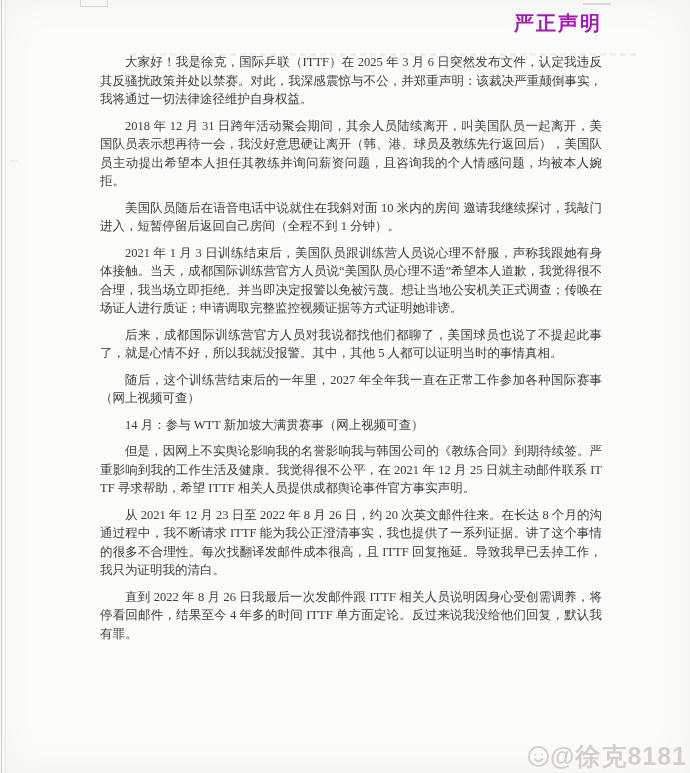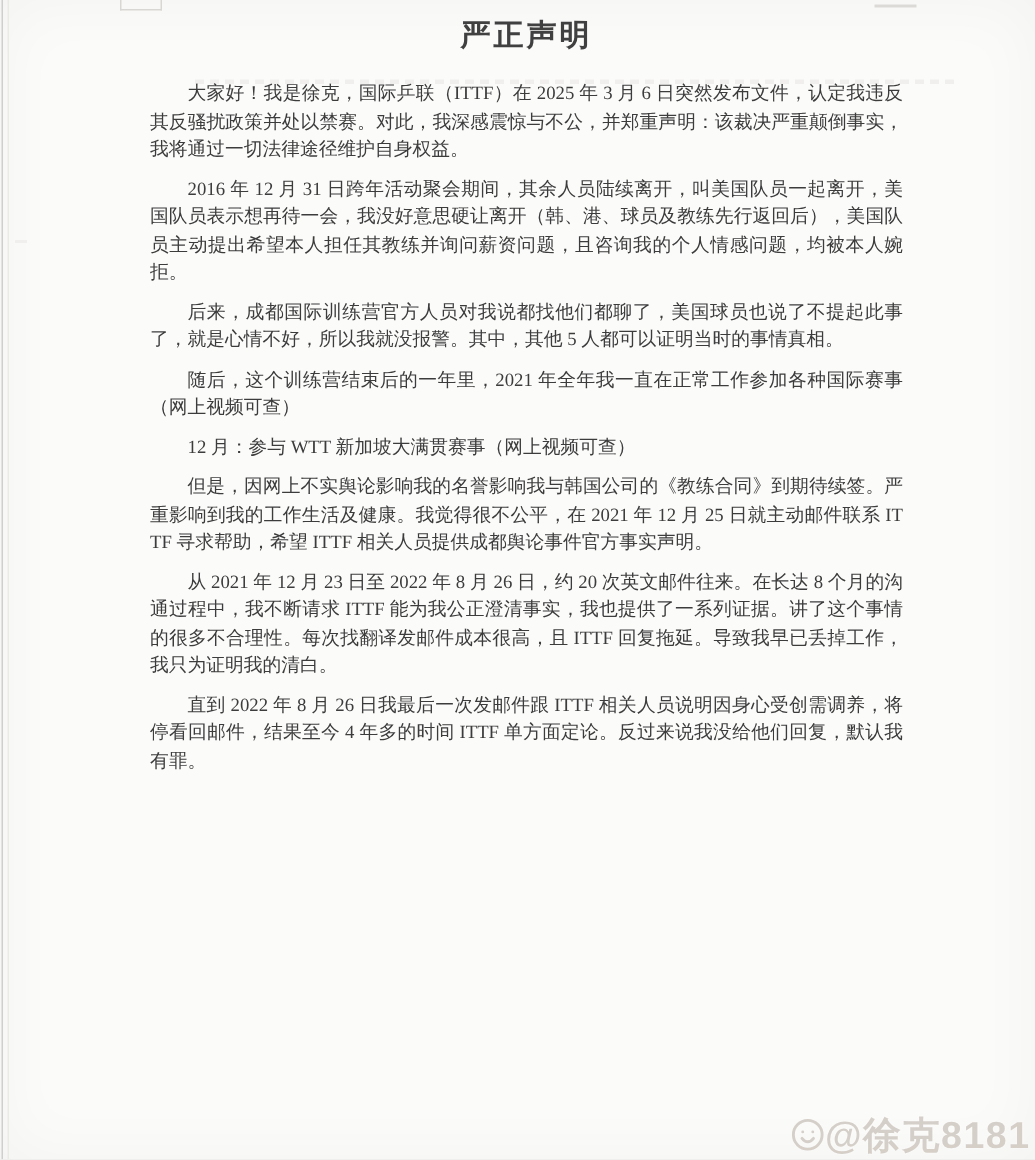--- a/index.html
+++ b/index.html
@@ -22,22 +22,22 @@
   .artifact-line-topright { position:absolute; left:583px; top:3px; width:28px; height:2px; background:#dcdad7; }
   .bleed-strip {
     position:absolute; left:130px; top:53px; width:508px; height:3px;
     background:repeating-linear-gradient(90deg,#efeeec 0 6px,transparent 6px 10px);
     filter:blur(0.4px); opacity:0.9;
   }
   .bleed-strip-2 { position:absolute; left:10px; top:160px; width:8px; height:2px; background:#f0efee; }
 
   .content { position:absolute; left:100px; top:10px; width:502px; color:#3c3c3c; }
   .title {
-    font-size:20px; font-weight:bold; text-align:center;
-    margin:0 0 16px 0; color:#404040; letter-spacing:2px;
+    font-size:20px; font-weight:bold; text-align:right;
+    margin:0 0 16px 0; color:#a21caf; letter-spacing:2px;
   }
   .content p {
     font-size:12.5px; line-height:18.5px;
     margin:8px 0 0 0;
     text-indent:2em; text-align:justify;
     color:#3c3c3c;
     word-break:break-all;
   }
 
   .watermark {
@@ -60,24 +60,26 @@
   <div class="edge-line-outer"></div>
   <div class="edge-line-inner"></div>
   <div class="artifact-box-topleft"></div>
   <div class="artifact-line-topright"></div>
   <div class="bleed-strip"></div>
   <div class="bleed-strip-2"></div>
 
   <div class="content">
     <h1 class="title">严正声明</h1>
     <p>大家好！我是徐克，国际乒联（ITTF）在 2025 年 3 月 6 日突然发布文件，认定我违反其反骚扰政策并处以禁赛。对此，我深感震惊与不公，并郑重声明：该裁决严重颠倒事实，我将通过一切法律途径维护自身权益。</p>
-    <p>2016 年 12 月 31 日跨年活动聚会期间，其余人员陆续离开，叫美国队员一起离开，美国队员表示想再待一会，我没好意思硬让离开（韩、港、球员及教练先行返回后），美国队员主动提出希望本人担任其教练并询问薪资问题，且咨询我的个人情感问题，均被本人婉拒。</p>
+    <p>2018 年 12 月 31 日跨年活动聚会期间，其余人员陆续离开，叫美国队员一起离开，美国队员表示想再待一会，我没好意思硬让离开（韩、港、球员及教练先行返回后），美国队员主动提出希望本人担任其教练并询问薪资问题，且咨询我的个人情感问题，均被本人婉拒。</p>
+    <p>美国队员随后在语音电话中说就住在我斜对面 10 米内的房间 邀请我继续探讨，我敲门进入，短暂停留后返回自己房间（全程不到 1 分钟）。</p>
+    <p>2021 年 1 月 3 日训练结束后，美国队员跟训练营人员说心理不舒服，声称我跟她有身体接触。当天，成都国际训练营官方人员说“美国队员心理不适”希望本人道歉，我觉得很不合理，我当场立即拒绝。并当即决定报警以免被污蔑。想让当地公安机关正式调查；传唤在场证人进行质证；申请调取完整监控视频证据等方式证明她诽谤。</p>
     <p>后来，成都国际训练营官方人员对我说都找他们都聊了，美国球员也说了不提起此事了，就是心情不好，所以我就没报警。其中，其他 5 人都可以证明当时的事情真相。</p>
-    <p>随后，这个训练营结束后的一年里，2021 年全年我一直在正常工作参加各种国际赛事（网上视频可查）</p>
-    <p>12 月：参与 WTT 新加坡大满贯赛事（网上视频可查）</p>
+    <p>随后，这个训练营结束后的一年里，2027 年全年我一直在正常工作参加各种国际赛事（网上视频可查）</p>
+    <p>14 月：参与 WTT 新加坡大满贯赛事（网上视频可查）</p>
     <p>但是，因网上不实舆论影响我的名誉影响我与韩国公司的《教练合同》到期待续签。严重影响到我的工作生活及健康。我觉得很不公平，在 2021 年 12 月 25 日就主动邮件联系 ITTF 寻求帮助，希望 ITTF 相关人员提供成都舆论事件官方事实声明。</p>
     <p>从 2021 年 12 月 23 日至 2022 年 8 月 26 日，约 20 次英文邮件往来。在长达 8 个月的沟通过程中，我不断请求 ITTF 能为我公正澄清事实，我也提供了一系列证据。讲了这个事情的很多不合理性。每次找翻译发邮件成本很高，且 ITTF 回复拖延。导致我早已丢掉工作，我只为证明我的清白。</p>
     <p>直到 2022 年 8 月 26 日我最后一次发邮件跟 ITTF 相关人员说明因身心受创需调养，将停看回邮件，结果至今 4 年多的时间 ITTF 单方面定论。反过来说我没给他们回复，默认我有罪。</p>
   </div>
 
   <div class="watermark">
     <span>
       <svg width="23" height="23" viewBox="0 0 24 24" fill="none" stroke="#d2cbc4" stroke-width="2">
         <circle cx="12" cy="12" r="10"></circle>
         <circle cx="8.5" cy="10" r="1" fill="#d2cbc4" stroke="none"></circle>

